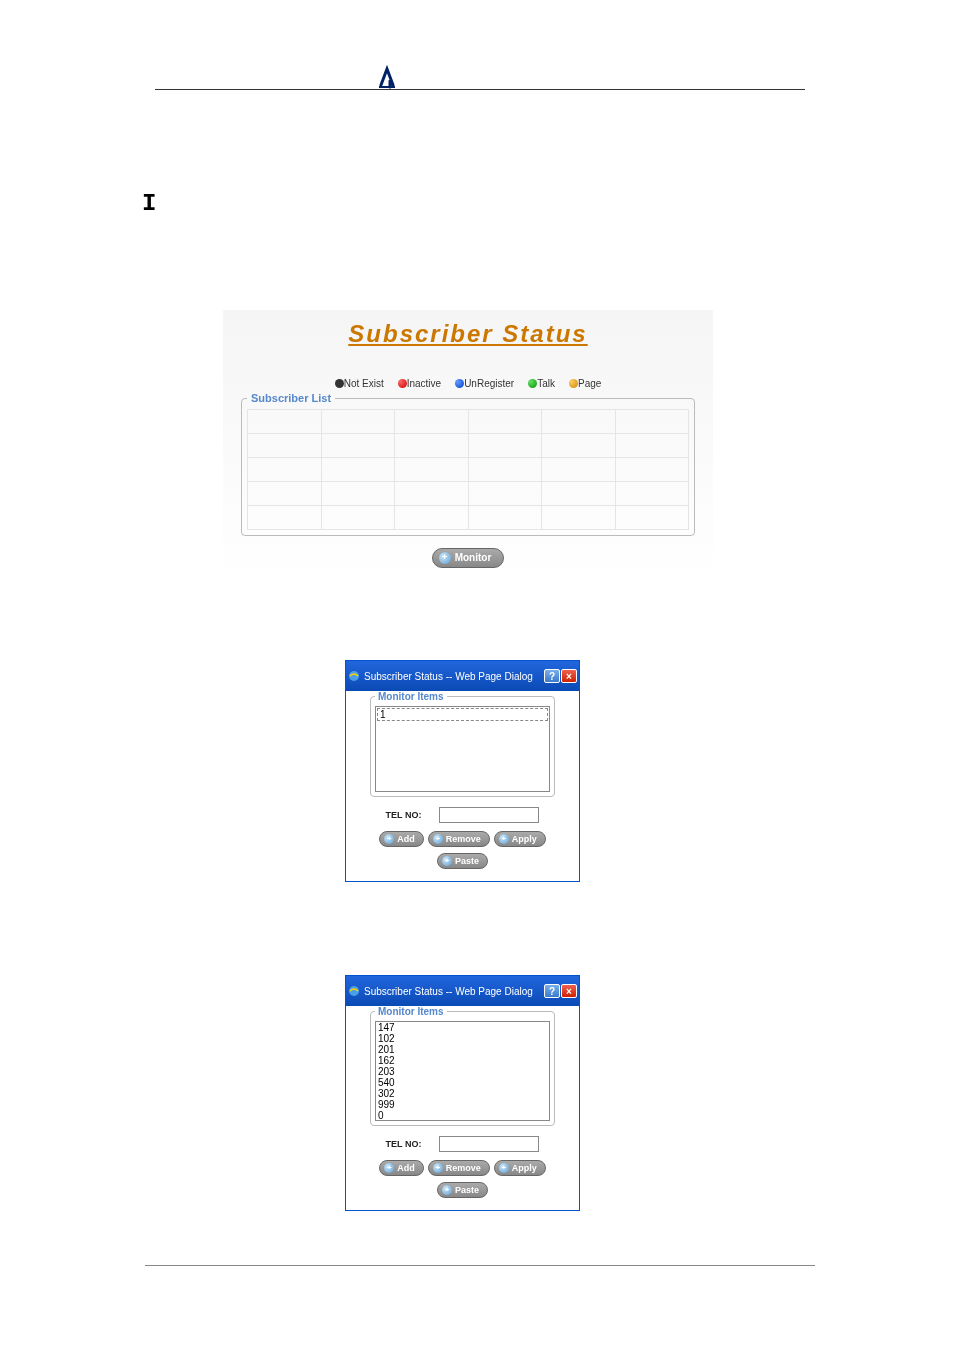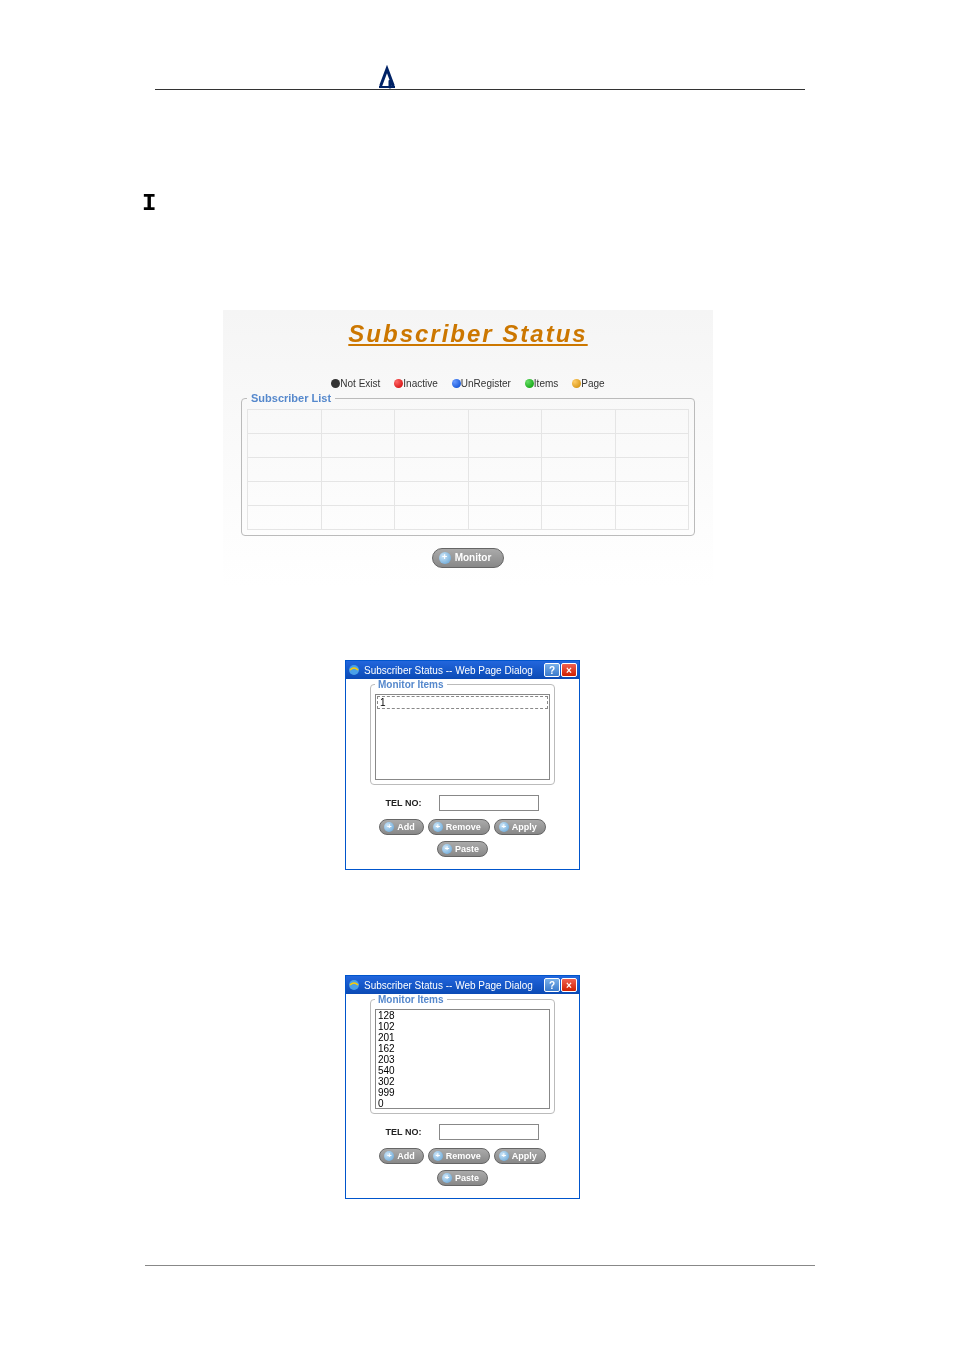--- a/index.html
+++ b/index.html
@@ -161,21 +161,21 @@
       background: #fff;
     }
     
     .dialog-1 { top: 660px; left: 345px; }
     .dialog-2 { top: 975px; left: 345px; }
     
     .dialog-titlebar {
       display: flex;
       align-items: center;
       background: linear-gradient(to bottom, #2266dd, #0a4ab5);
-      height: 18px;
+      height: 30px;
       padding: 0 2px;
     }
     
     .dialog-ie-icon {
       width: 12px;
       height: 12px;
       margin-right: 4px;
     }
     
     .dialog-title {
@@ -332,21 +332,21 @@
     <span class="legend-item">
       <span class="status-dot dot-inactive"></span>
       <span>Inactive</span>
     </span>
     <span class="legend-item">
       <span class="status-dot dot-unregister"></span>
       <span>UnRegister</span>
     </span>
     <span class="legend-item">
       <span class="status-dot dot-ready"></span>
-      <span>Items</span>
+      <span>Talk</span>
     </span>
     <span class="legend-item">
       <span class="status-dot dot-talk"></span>
       <span>Page</span>
     </span>
   </div>
 
   <fieldset class="fieldset-main">
     <legend>Subscriber List</legend>
     <table class="sub-table">
@@ -458,21 +458,21 @@
     <span class="dialog-title">Subscriber Status -- Web Page Dialog</span>
     <span class="dialog-titlebtns">
       <span class="titlebtn titlebtn-help">?</span>
       <span class="titlebtn titlebtn-close">×</span>
     </span>
   </div>
   <div class="dialog-body">
     <fieldset class="monitor-fieldset">
       <legend>Monitor Items</legend>
       <div class="monitor-listbox" style="height:100px">
-        <span class="list-item">128</span>
+        <span class="list-item">147</span>
         <span class="list-item">102</span>
         <span class="list-item">201</span>
         <span class="list-item">162</span>
         <span class="list-item">203</span>
         <span class="list-item">540</span>
         <span class="list-item">302</span>
         <span class="list-item">999</span>
         <span class="list-item">0</span>
 
       </div>

